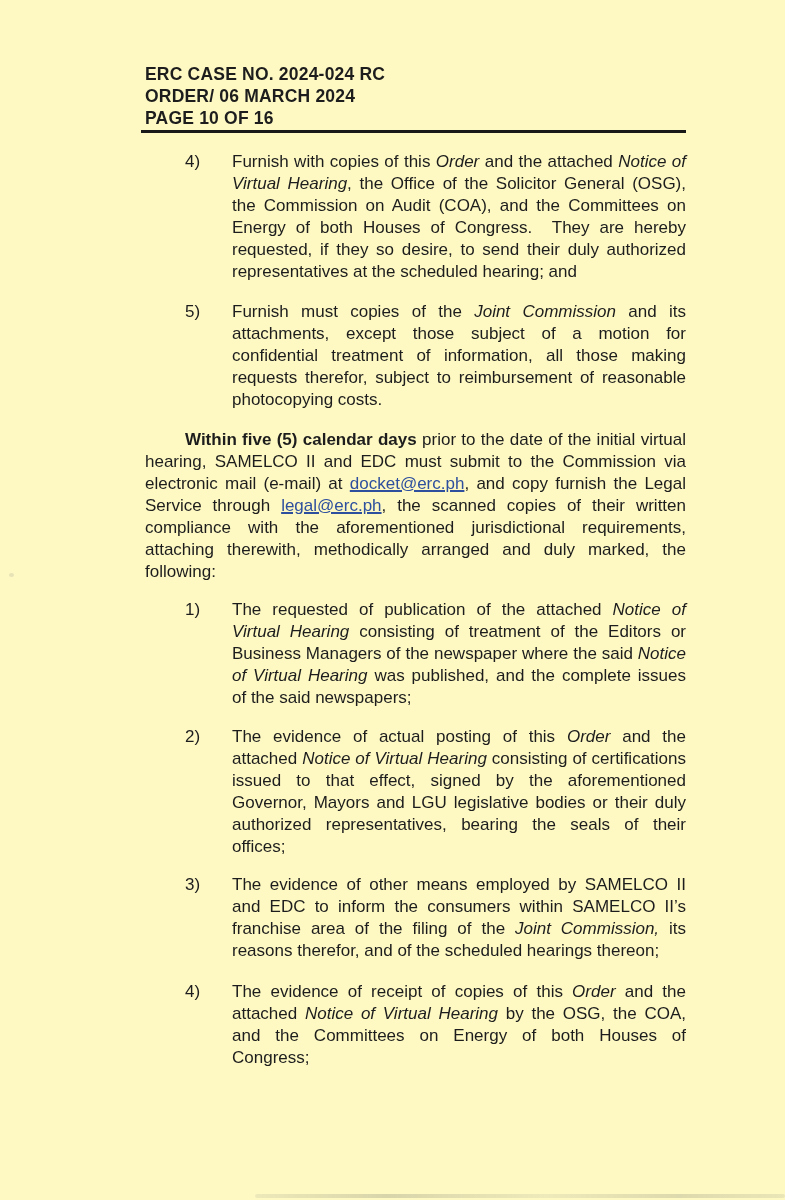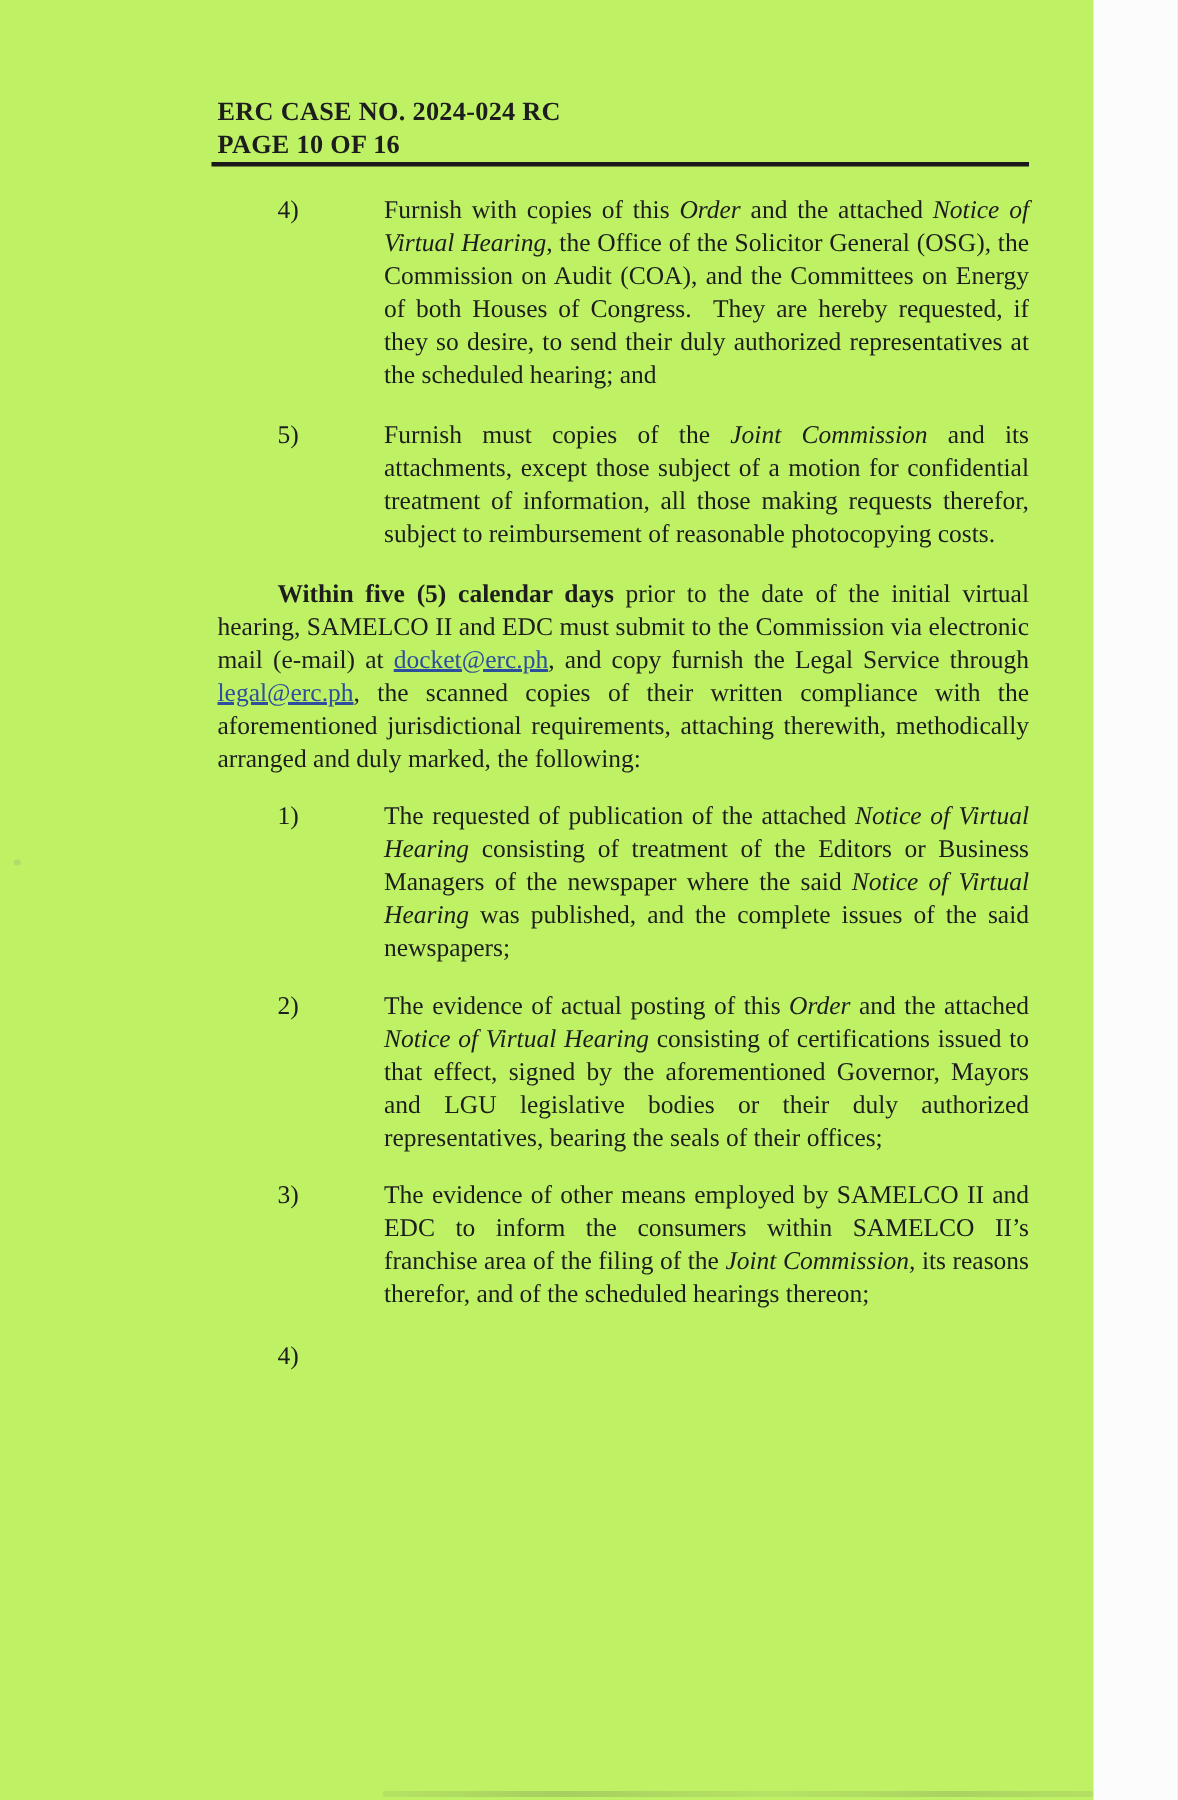--- a/index.html
+++ b/index.html
@@ -1,23 +1,23 @@
 <!DOCTYPE html>
 <html style="--link: #2d4f9e;"><head>
 <meta charset="utf-8">
 <style>
   :root { --link: #2d4f9e; --ink: #1d1d1d; }
   * { margin: 0; padding: 0; box-sizing: border-box; }
   html, body { background: #fcfcfc; }
   .page {
     position: relative;
-    width: 729px;
+    width: 785px;
     height: 1200px;
-    background: #bef264;
-    font-family: Liberation Serif, serif;
+    background: #fef9c3;
+    font-family: Liberation Sans, sans-serif;
     color: var(--ink);
     overflow: hidden;
   }
   .content {
     position: absolute;
     left: 145px;
     top: 63px;
     width: 541px;
     font-size: 17px;
     line-height: 22px;
@@ -30,21 +30,21 @@
     font-size: 17.5px;
     line-height: 22px;
     border-bottom: 3.5px solid #191919;
     padding-bottom: 1px;
     margin-bottom: 8px;
     letter-spacing: 0.2px;
   }
   .li { display: flex; margin-top: 18px; }
   .li.tight { margin-top: 17px; }
   .num { flex: none; margin-left: 40px; width: 47px; }
-  .litext { flex: 1; text-align: justify; margin-left: 24px; }
+  .litext { flex: 1; text-align: justify; }
   .para {
     margin-top: 18px;
     text-align: justify;
     text-indent: 40px;
   }
   .list2 { margin-top: 16px; }
   .it { font-style: italic; }
   .b  { font-weight: 700; }
   a.link {
     color: var(--link);
@@ -68,20 +68,21 @@
   }
 </style>
 </head>
 <body>
 
 <div class="page">
   <div class="content">
 
     <header class="hdr">
       <div>ERC CASE NO. 2024-024 RC</div>
+      <div>ORDER/ 06 MARCH 2024</div>
       <div>PAGE 10 OF 16</div>
     </header>
 
     <div class="li">
       <div class="num">4)</div>
       <div class="litext"><span>Furnish with copies of this </span><span class="it">Order</span><span> and the attached </span><span class="it">Notice of Virtual Hearing</span><span>, the Office of the Solicitor General (OSG), the Commission on Audit (COA), and the Committees on Energy of both Houses of Congress.&nbsp; They are hereby requested, if they so desire, to send their duly authorized representatives at the scheduled hearing; and</span></div>
     </div>
 
     <div class="li">
       <div class="num">5)</div>
@@ -98,20 +99,21 @@
       <div class="li tight">
         <div class="num">2)</div>
         <div class="litext"><span>The evidence of actual posting of this </span><span class="it">Order</span><span> and the attached </span><span class="it">Notice of Virtual Hearing</span><span> consisting of certifications issued to that effect, signed by the aforementioned Governor, Mayors and LGU legislative bodies or their duly authorized representatives, bearing the seals of their offices;</span></div>
       </div>
       <div class="li tight" style="margin-top:16px">
         <div class="num">3)</div>
         <div class="litext"><span>The evidence of other means employed by SAMELCO II and EDC to inform the consumers within SAMELCO II’s franchise area of the filing of the </span><span class="it">Joint Commission,</span><span> its reasons therefor, and of the scheduled hearings thereon;</span></div>
       </div>
       <div class="li tight" style="margin-top:19px">
         <div class="num">4)</div>
+        <div class="litext"><span>The evidence of receipt of copies of this </span><span class="it">Order</span><span> and the attached </span><span class="it">Notice of Virtual Hearing</span><span> by the OSG, the COA, and the Committees on Energy of both Houses of Congress;</span></div>
       </div>
     </div>
 
   </div>
 
   <div class="speck"></div>
   <div class="scan-bottom"></div>
 </div>
 
 </body></html>

